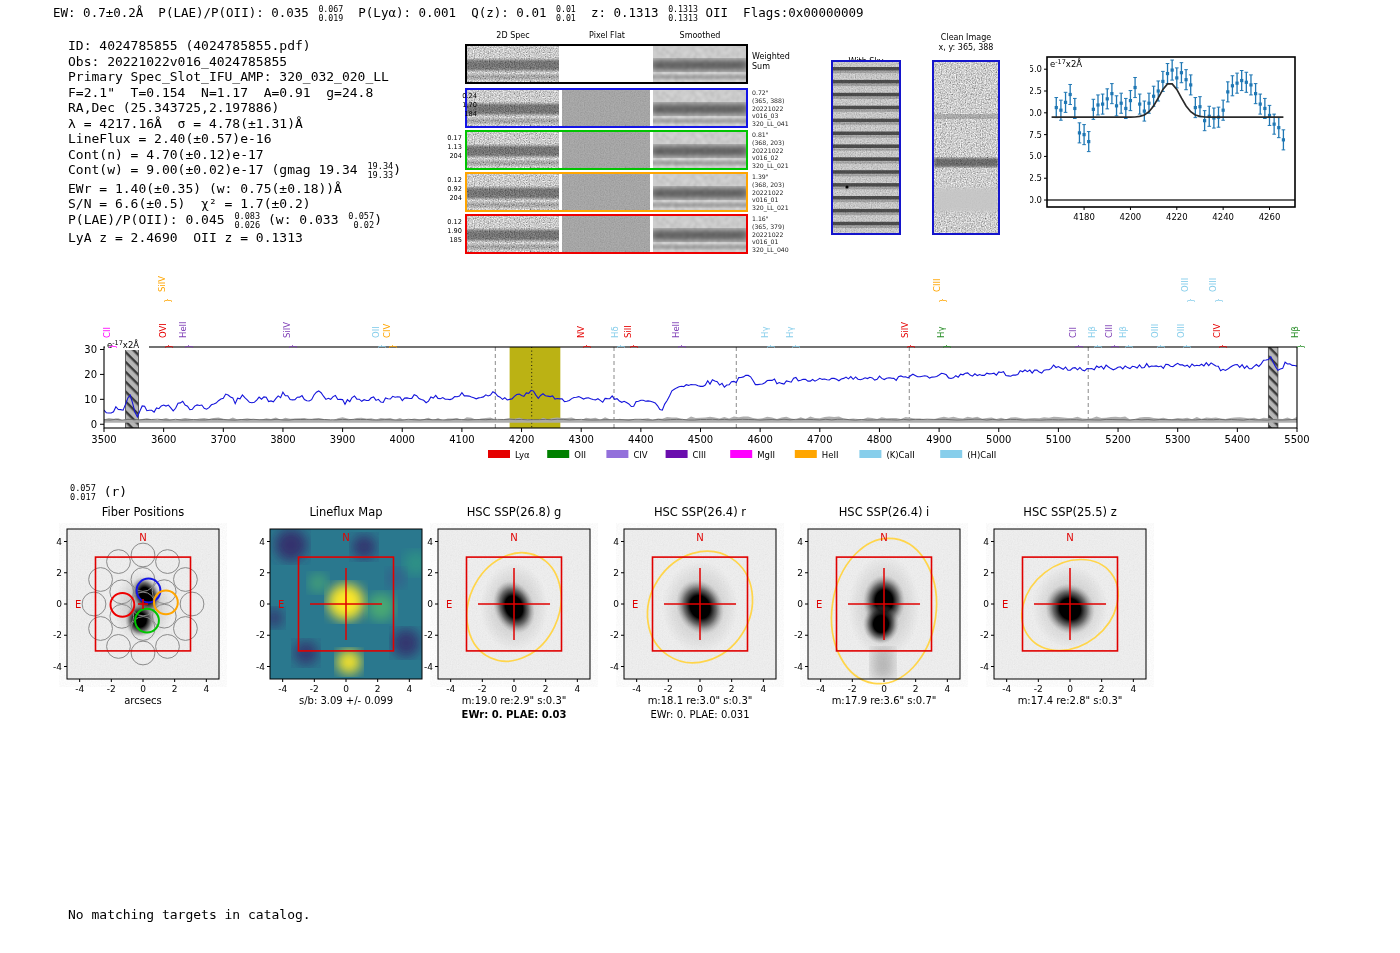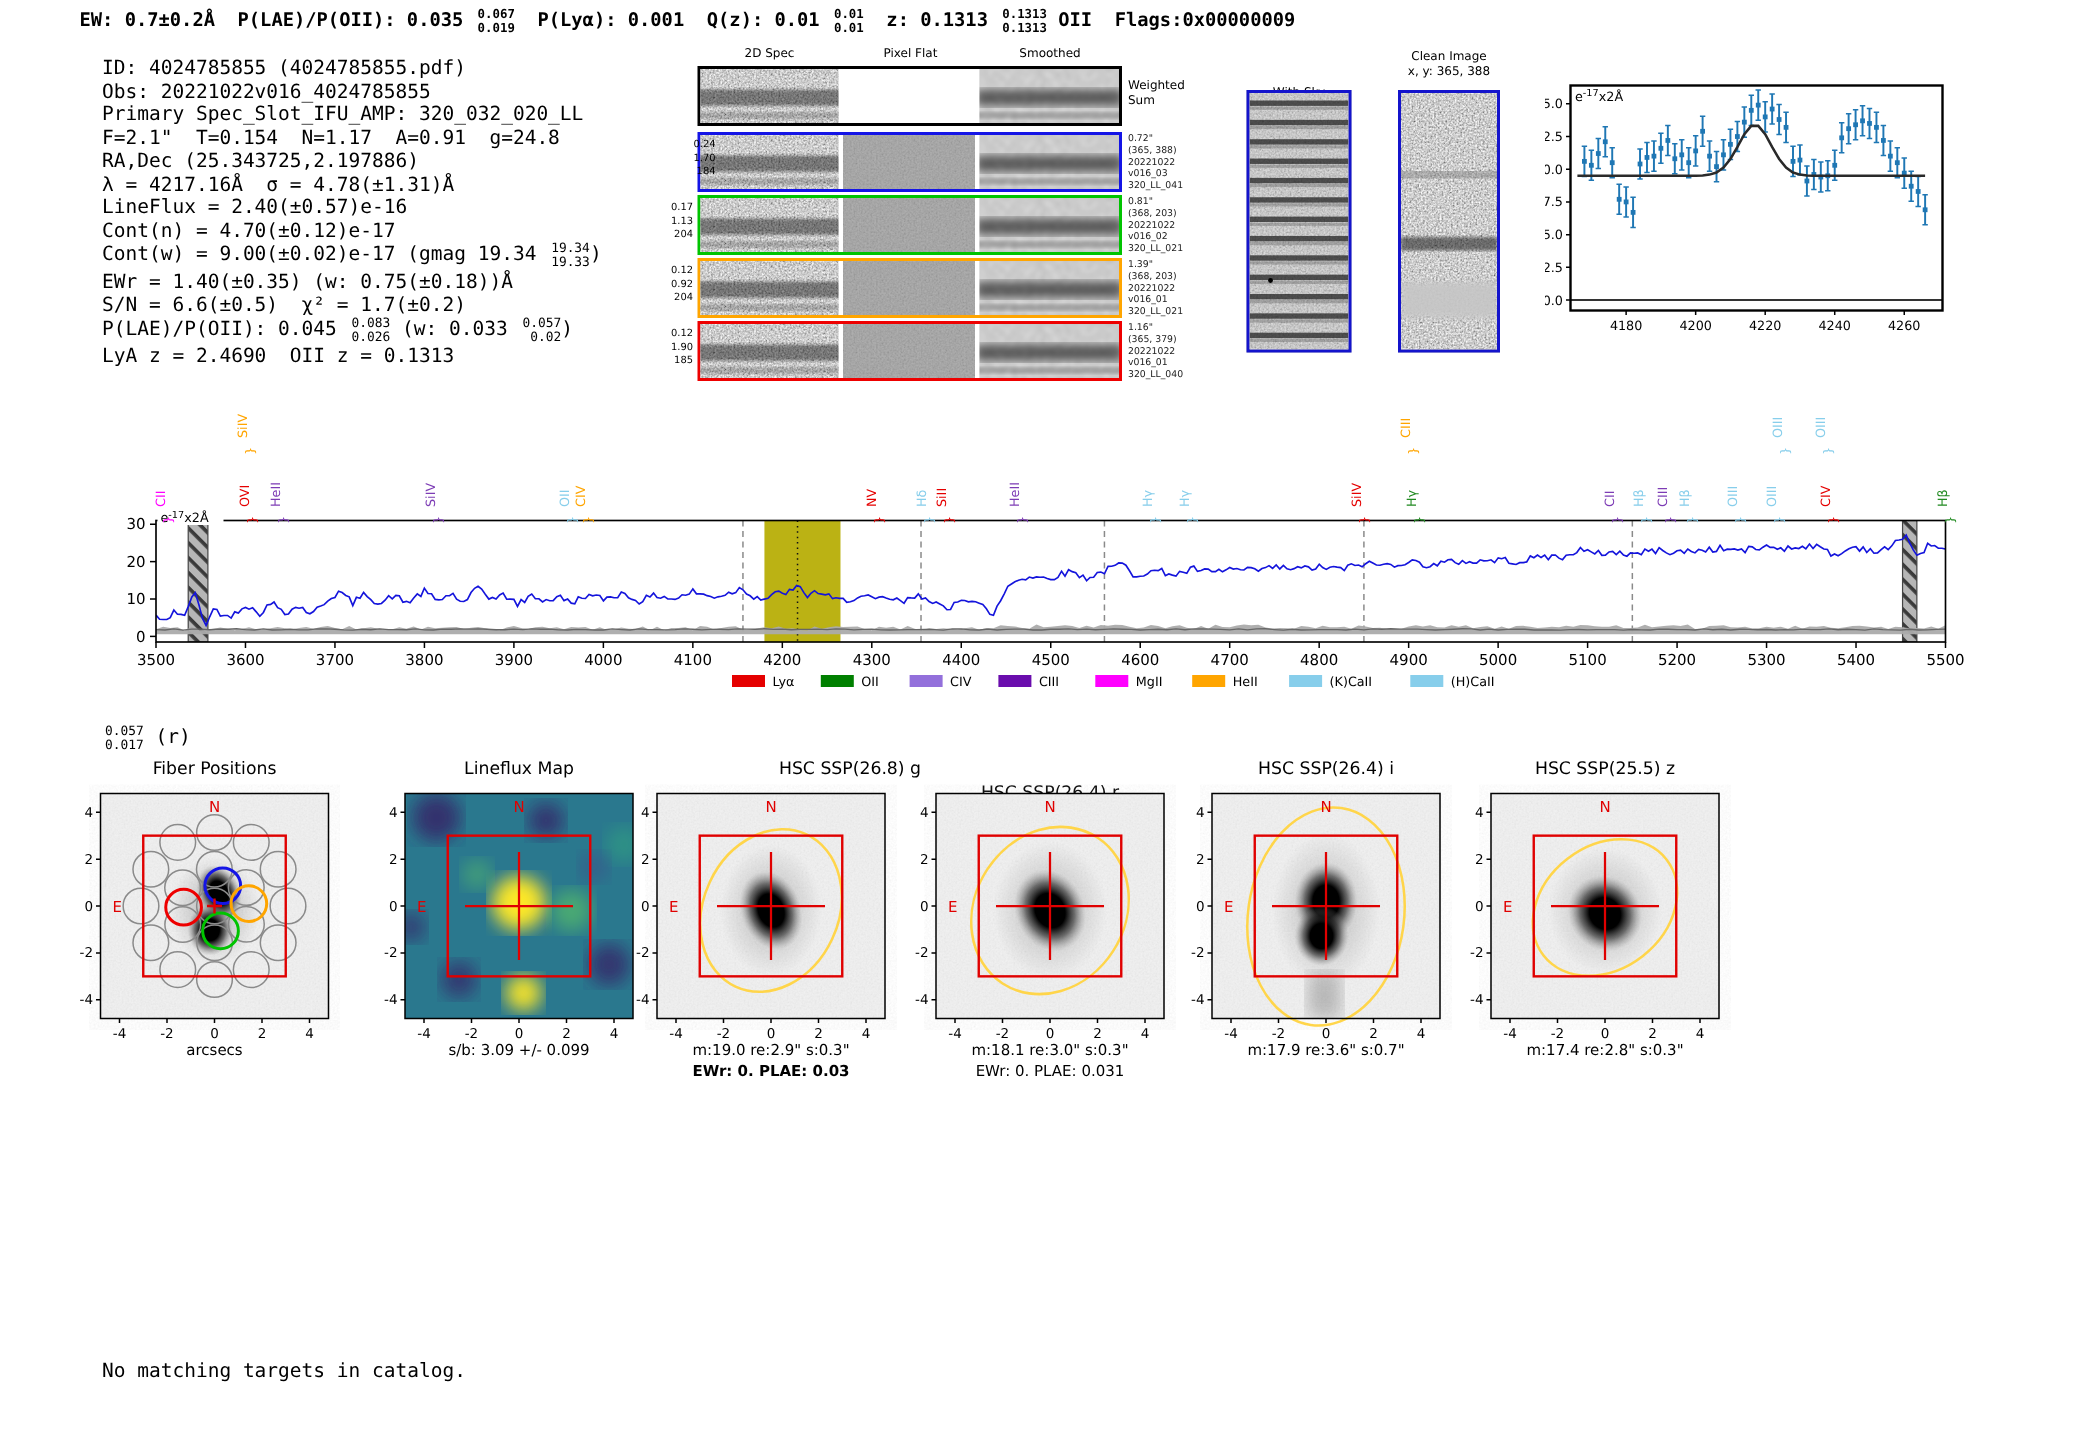--- a/index.html
+++ b/index.html
@@ -68,21 +68,21 @@
         <stop offset="0%" stop-color="rgba(0,0,0,0.45)"></stop>
         <stop offset="100%" stop-color="rgba(0,0,0,0)"></stop>
       </radialGradient>
       <pattern id="hat" patternUnits="userSpaceOnUse" width="7" height="7" patternTransform="rotate(45)">
         <rect width="7" height="7" fill="#b6b6b6"></rect>
         <rect width="7" height="2.4" fill="#3a3a3a"></rect>
       </pattern>
     </defs>
   </svg>
 
-  <div class="abs mono hdr" style="left:53px;top:5px;font-weight:bold;" id="hdr-left"><span>EW: 0.7±0.2Å  P(LAE)/P(OII): 0.035 </span><span class="stk"><div>0.067</div><div>0.019</div></span><span>  P(Lyα): 0.001  Q(z): 0.01 </span><span class="stk"><div>0.01</div><div>0.01</div></span><span>  z: 0.1313 </span><span class="stk"><div>0.1313</div><div>0.1313</div></span><span> OII  Flags:0x00000009</span></div>
+  <div class="abs mono hdr" style="left:53px;top:5px;" id="hdr-left"><span>EW: 0.7±0.2Å  P(LAE)/P(OII): 0.035 </span><span class="stk"><div>0.067</div><div>0.019</div></span><span>  P(Lyα): 0.001  Q(z): 0.01 </span><span class="stk"><div>0.01</div><div>0.01</div></span><span>  z: 0.1313 </span><span class="stk"><div>0.1313</div><div>0.1313</div></span><span> OII  Flags:0x00000009</span></div>
 
   <div class="abs mono" style="left:68px;top:38px;" id="info-block">
       <div class="mono info"><span>ID: 4024785855 (4024785855.pdf)</span></div>
       <div class="mono info"><span>Obs: 20221022v016_4024785855</span></div>
       <div class="mono info"><span>Primary Spec_Slot_IFU_AMP: 320_032_020_LL</span></div>
       <div class="mono info"><span>F=2.1"  T=0.154  N=1.17  A=0.91  g=24.8</span></div>
       <div class="mono info"><span>RA,Dec (25.343725,2.197886)</span></div>
       <div class="mono info"><span>λ = 4217.16Å  σ = 4.78(±1.31)Å</span></div>
       <div class="mono info"><span>LineFlux = 2.40(±0.57)e-16</span></div>
       <div class="mono info"><span>Cont(n) = 4.70(±0.12)e-17</span></div>
@@ -772,21 +772,21 @@
           <line x1="100" y1="156" x2="100" y2="159" stroke="#000" stroke-width="1"></line>
           <text x="100" y="169" text-anchor="middle" font-size="9px">0</text>
           <line x1="131.66666666666669" y1="156" x2="131.66666666666669" y2="159" stroke="#000" stroke-width="1"></line>
           <text x="131.66666666666669" y="169" text-anchor="middle" font-size="9px">2</text>
           <line x1="163.33333333333334" y1="156" x2="163.33333333333334" y2="159" stroke="#000" stroke-width="1"></line>
           <text x="163.33333333333334" y="169" text-anchor="middle" font-size="9px">4</text>
         </svg>
         <div style="position: absolute; left: -20px; top: 190px; width: 240px; text-align: center; font-size: 10px;">s/b: 3.09 +/- 0.099</div>
       </div>
       <div style="position: absolute; left: 414px; top: 505px; width: 200px; height: 225px;">
-        <div style="position: absolute; left: 0px; top: 0px; width: 200px; text-align: right; font-size: 11.5px;">HSC SSP(26.8) g</div>
+        <div style="position: absolute; left: 0px; top: 0px; width: 200px; text-align: center; font-size: 11.5px;">HSC SSP(26.8) g</div>
         <svg width="200" height="205" style="position:absolute;left:0;top:18px">
           <rect x="24" y="6" width="152" height="150" fill="#efefef"></rect>
           <rect x="24" y="6" width="152" height="150" fill="#888" filter="url(#fN)" opacity="0.08"></rect>
           <g clip-path="url(#cclip2)">
             <ellipse cx="100" cy="84" rx="34" ry="44" fill="url(#gH)" opacity="0.5"></ellipse>
             <ellipse cx="100" cy="84" rx="20" ry="27" fill="url(#gB)" transform="rotate(-20 100 84)"></ellipse>
           </g>
           <clipPath id="cclip2">
             <rect x="24" y="6" width="152" height="150"></rect>
           </clipPath>
@@ -815,21 +815,21 @@
           <text x="100" y="169" text-anchor="middle" font-size="9px">0</text>
           <line x1="131.66666666666669" y1="156" x2="131.66666666666669" y2="159" stroke="#000" stroke-width="1"></line>
           <text x="131.66666666666669" y="169" text-anchor="middle" font-size="9px">2</text>
           <line x1="163.33333333333334" y1="156" x2="163.33333333333334" y2="159" stroke="#000" stroke-width="1"></line>
           <text x="163.33333333333334" y="169" text-anchor="middle" font-size="9px">4</text>
         </svg>
         <div style="position: absolute; left: -20px; top: 190px; width: 240px; text-align: center; font-size: 10px;">m:19.0  re:2.9"  s:0.3"</div>
         <div style="position: absolute; left: -20px; top: 204px; width: 240px; text-align: center; font-size: 10px; font-weight: bold;">EWr: 0. PLAE: 0.03</div>
       </div>
       <div style="position: absolute; left: 600px; top: 505px; width: 200px; height: 225px;">
-        <div style="position: absolute; left: 0px; top: 16px; width: 200px; text-align: center; font-size: 11.5px;">HSC SSP(26.4) r</div>
+        <div style="position: absolute; left: 0px; top: 0px; width: 200px; text-align: center; font-size: 11.5px;">HSC SSP(26.4) r</div>
         <svg width="200" height="205" style="position:absolute;left:0;top:18px">
           <rect x="24" y="6" width="152" height="150" fill="#efefef"></rect>
           <rect x="24" y="6" width="152" height="150" fill="#888" filter="url(#fN)" opacity="0.08"></rect>
           <g clip-path="url(#cclip3)">
             <ellipse cx="100" cy="84" rx="38" ry="46" fill="url(#gH)" opacity="0.5"></ellipse>
             <ellipse cx="100" cy="84" rx="23" ry="28" fill="url(#gB)" transform="rotate(-25 100 84)"></ellipse>
           </g>
           <clipPath id="cclip3">
             <rect x="24" y="6" width="152" height="150"></rect>
           </clipPath>

